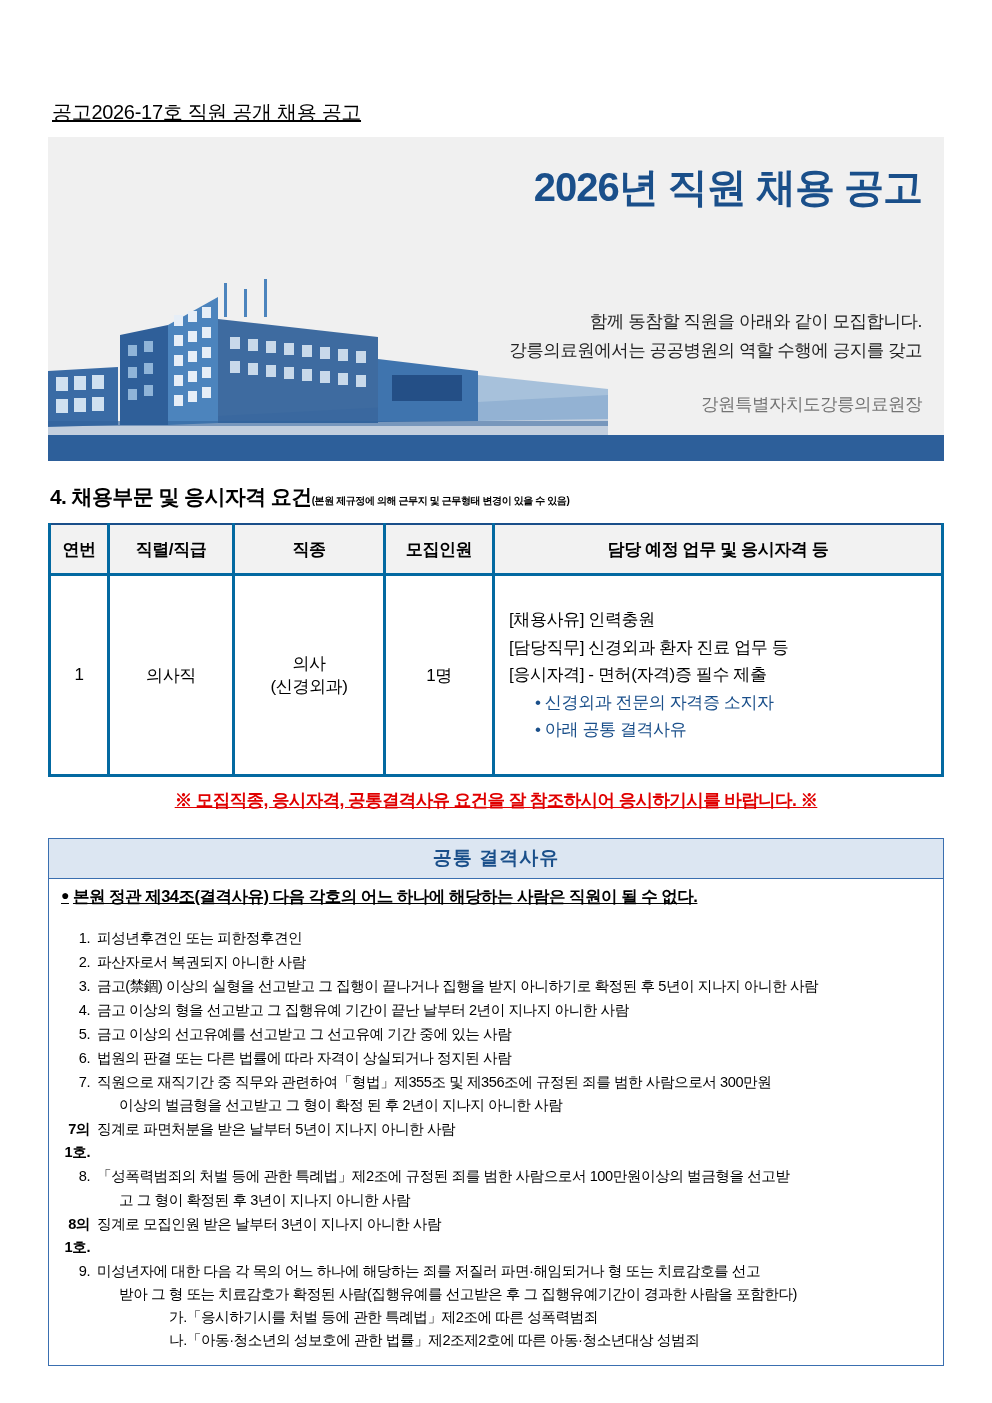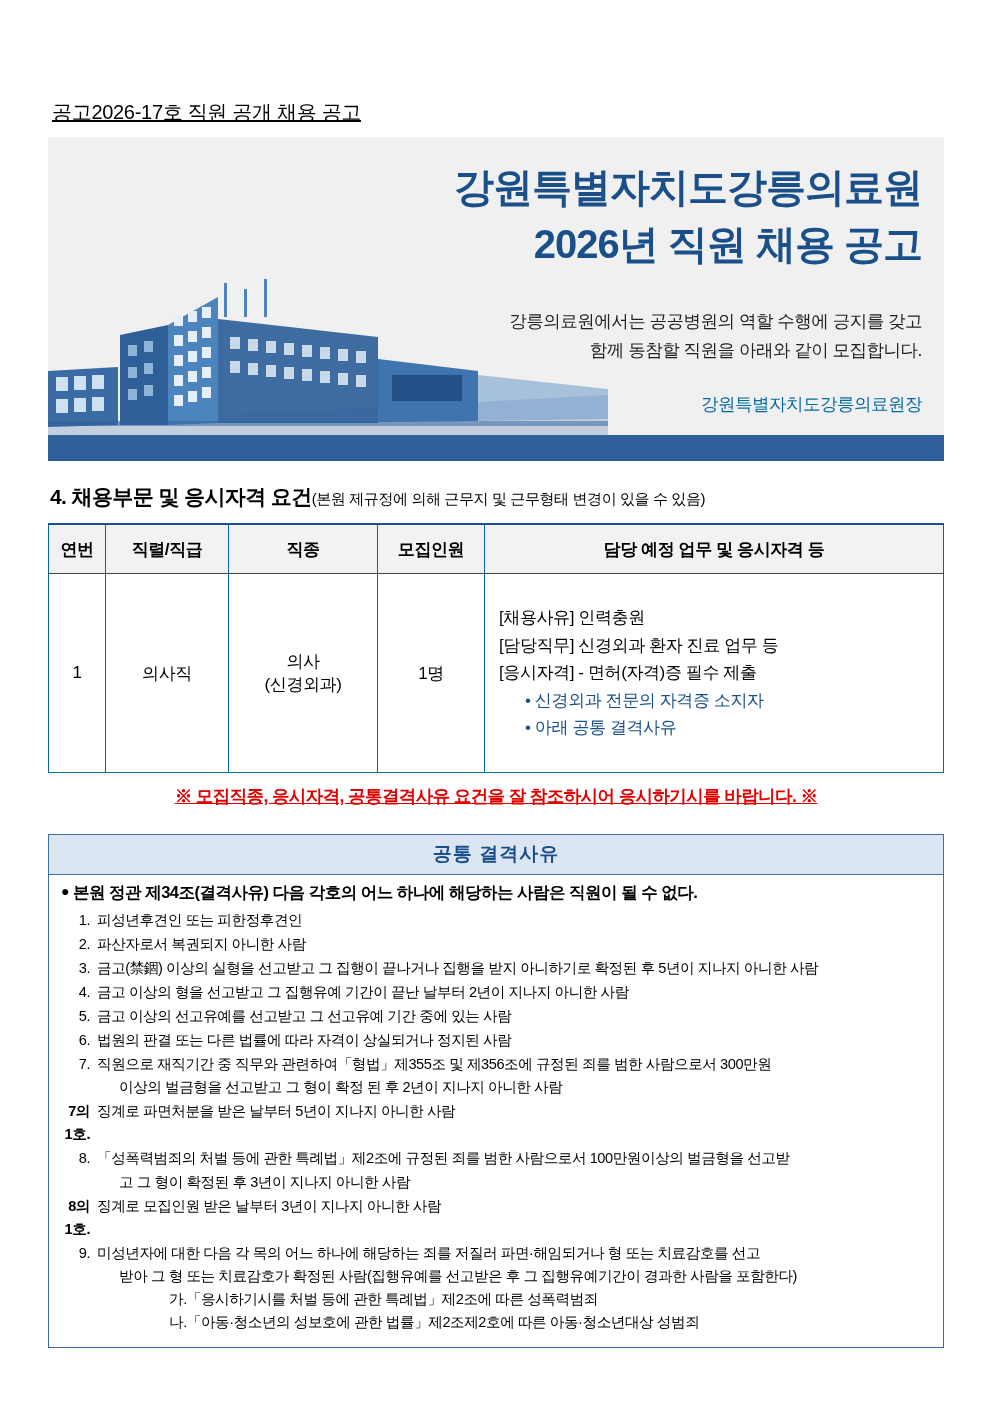--- a/index.html
+++ b/index.html
@@ -69,21 +69,21 @@
     color: #222;
     line-height: 1.65;
     letter-spacing: -0.5px;
   }
   .banner-signature {
     position: absolute;
     right: 22px;
     top: 255px;
     text-align: right;
     font-size: 17.5px;
-    color: #0369a1;
+    color: #737373;
     letter-spacing: -0.5px;
   }
 
   
   .illus {
     position: absolute;
     left: 0;
     bottom: 26px;
     width: 560px;
     height: 160px;
@@ -91,36 +91,36 @@
 
   
   .section-title {
     margin-top: 22px;
     font-size: 21px;
     font-weight: bold;
     letter-spacing: -0.6px;
     padding-left: 2px;
   }
   .section-title .note {
-    font-size: 15px;
-    font-weight: normal;
+    font-size: 10px;
+    font-weight: bold;
     letter-spacing: -0.4px;
   }
 
   
   table.recruit {
     margin-top: 12px;
     border-collapse: collapse;
     width: 896px;
     table-layout: fixed;
     padding-left: 29px;
   }
   table.recruit th,
   table.recruit td {
-    border: 1px solid #0369a1;
+    border: 3px solid #0369a1;
     font-size: 17px;
     letter-spacing: -0.4px;
   }
   table.recruit thead th {
     border-top: 2.5px solid #1a4f8a;
     border-bottom: 1px solid #444;
     background: #f2f2f2;
     font-weight: bold;
     height: 46px;
     text-align: center;
@@ -173,21 +173,22 @@
     letter-spacing: 1px;
     padding: 6px 0 7px;
   }
   .disq-body {
     padding: 7px 12px 12px 12px;
   }
   .disq-lead {
     font-size: 16.5px;
     font-weight: bold;
     letter-spacing: -0.5px;
-    margin-bottom: 5px;
+    margin-bottom: 19px;
+    text-decoration: underline;
   }
   .disq-lead .dot {
     font-size: 14px;
     vertical-align: 2px;
     margin-right: 4px;
   }
   ol.disq-list {
     margin: 0;
     padding: 0;
     list-style: none;
@@ -292,27 +293,26 @@
 
       <polygon points="330,84 430,96 430,146 330,147" fill="#3f74ae"></polygon>
       <rect x="344" y="100" width="70" height="26" fill="#244f86"></rect>
 
       <polygon points="430,100 560,114 560,144 430,146" fill="#6b9acb" opacity="0.55"></polygon>
 
       <rect x="0" y="146" width="560" height="5" fill="#2d5f9a" opacity="0.5"></rect>
     </svg>
 
     <div class="banner-title">
-      <div>강원특별자치도강릉의료원</div>
       <div>2026년 직원 채용 공고</div>
     </div>
 
     <div class="banner-body">
+      <div>함께 동참할 직원을 아래와 같이 모집합니다.</div>
       <div>강릉의료원에서는 공공병원의 역할 수행에 긍지를 갖고</div>
-      <div>함께 동참할 직원을 아래와 같이 모집합니다.</div>
     </div>
 
     <div class="banner-signature">강원특별자치도강릉의료원장</div>
 
     <div class="banner-bottom-bar"></div>
   </div>
 
   <div class="section-title">
     <span>4. 채용부문 및 응시자격 요건</span><span class="note">(본원 제규정에 의해 근무지 및 근무형태 변경이 있을 수 있음)</span>
   </div>

